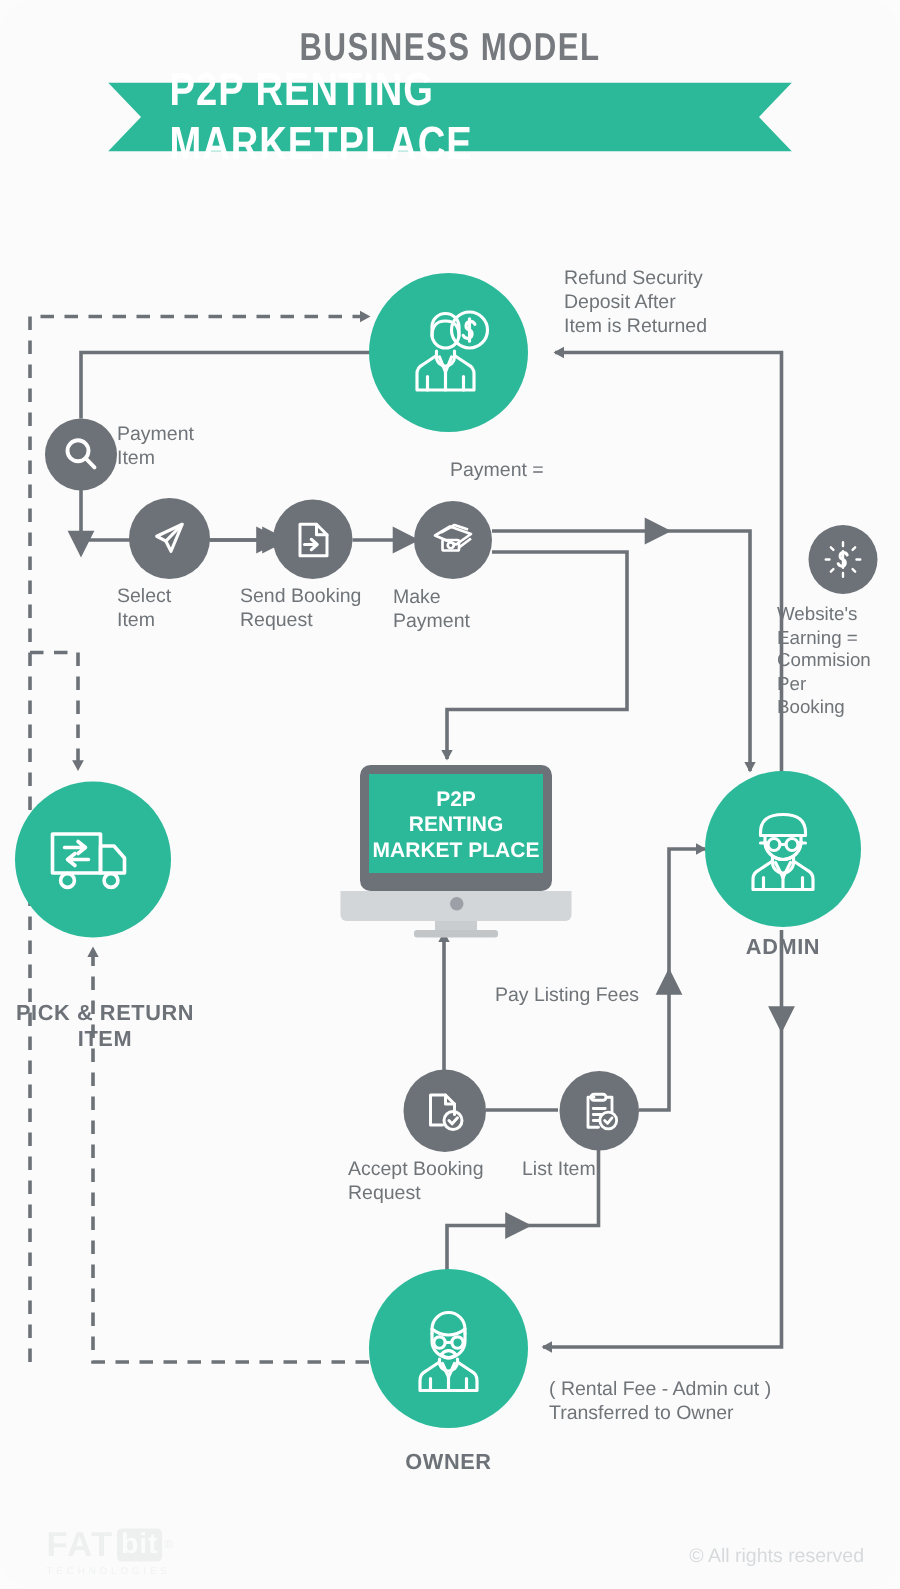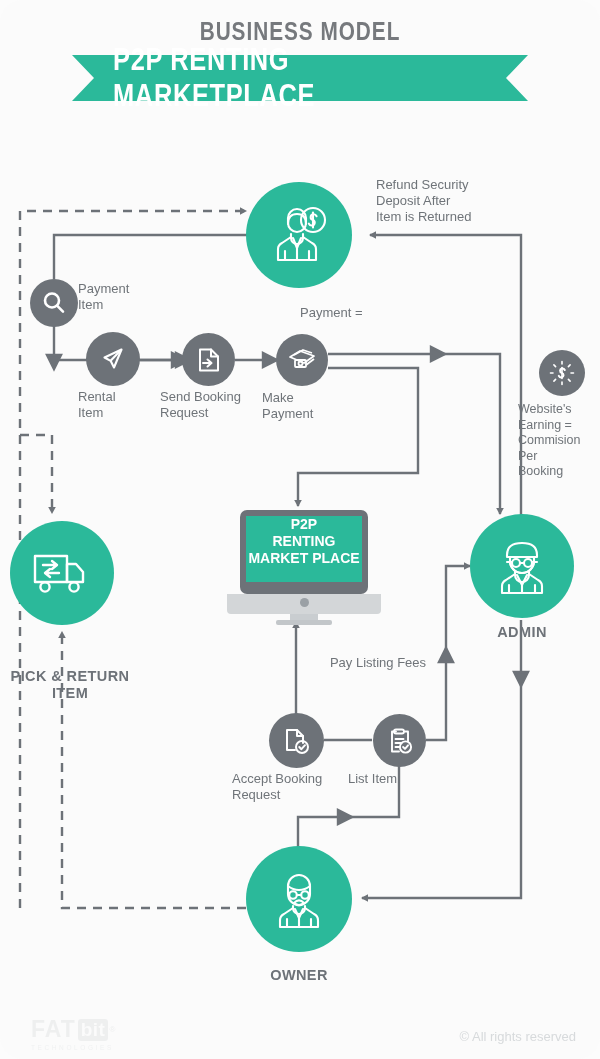--- a/index.html
+++ b/index.html
@@ -48,21 +48,21 @@
   .lbl.sm{font-size:12.5px;line-height:15.5px;}
 
   
   .monitor{position:absolute;left:240px;top:510px;width:128px;height:84px;}
   .mon-bezel{
     position:absolute;left:0;top:0;width:128px;height:84px;
     background:#6d7278;border-radius:7px;
   }
   .mon-screen{
     position:absolute;left:6px;top:6px;width:116px;height:66px;
-    background:#2bb99a;display:flex;justify-content:center;
+    background:#2bb99a;display:flex;align-items:center;justify-content:center;
     text-align:center;color:#fff;font-weight:bold;font-size:14px;line-height:17px;
   }
   .mon-neckbar{
     position:absolute;left:-13px;top:84px;width:154px;height:20px;
     background:#d3d6d8;border-radius:0 0 4px 4px;
   }
   .mon-dot{
     position:absolute;left:60px;top:88px;width:9px;height:9px;border-radius:50%;
     background:#9aa0a5;
   }
@@ -188,21 +188,21 @@
 
   <div class="node gray" style="left:86px;top:332px;width:54px;height:54px;">
     <svg width="30" height="30" viewBox="0 0 30 30">
       <g fill="none" stroke="#fff" stroke-width="2.1" stroke-linejoin="round">
         <path d="M23.5,5.5 L6.5,13.5 L12.6,16.8 L16,23.5 z"></path>
         <path d="M12.6,16.8 L23.5,5.5"></path>
       </g>
     </svg>
   </div>
   <div class="lbl" style="left:78px;top:389px;width:70px;">
-    <div>Rental</div>
+    <div>Select</div>
     <div>Item</div>
   </div>
 
   <div class="node gray" style="left:182px;top:333px;width:53px;height:53px;">
     <svg width="28" height="28" viewBox="0 0 28 28">
       <g fill="none" stroke="#fff" stroke-width="2" stroke-linejoin="round" stroke-linecap="round">
         <path d="M5,3.5 h11 l7,7 v14 h-18 z"></path>
         <path d="M16,3.5 v7 h7"></path>
         <path d="M8,17 h8"></path>
         <path d="M12.5,13.5 L16.5,17 L12.5,20.5"></path>
@@ -346,20 +346,24 @@
         <path d="M24,37 v2 a6,6 0 0 0 12,0 v-2"></path>
         <path d="M24,39 L15,45 a7,7 0 0 0 -4,6.5 V58 h38 V51.5 a7,7 0 0 0 -4,-6.5 L36,39"></path>
         <path d="M26,40 L30,49 L34,40"></path>
         <path d="M30,49 L30,58"></path>
         <path d="M18,50 L18,58 M42,50 L42,58"></path>
       </g>
     </svg>
   </div>
   <div class="cap" style="left:219px;top:967px;width:160px;">OWNER</div>
 
+  <div class="lbl" style="left:366px;top:918px;width:220px;">
+    <div>( Rental Fee - Admin cut )</div>
+    <div>Transferred to Owner</div>
+  </div>
 
   <div class="fatbit">
     <div class="fb-main">
       <span class="fb-fat">FAT</span>
         <span class="fb-bit">bit</span>
         <span class="fb-tm">®</span>
     </div>
     <div class="fb-sub">TECHNOLOGIES</div>
   </div>
   <div class="rights">© All rights reserved</div>

